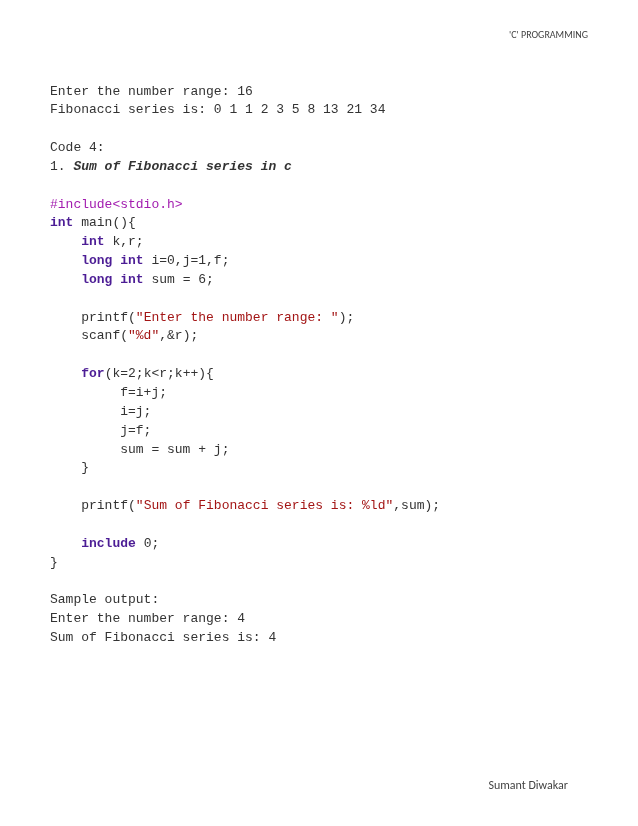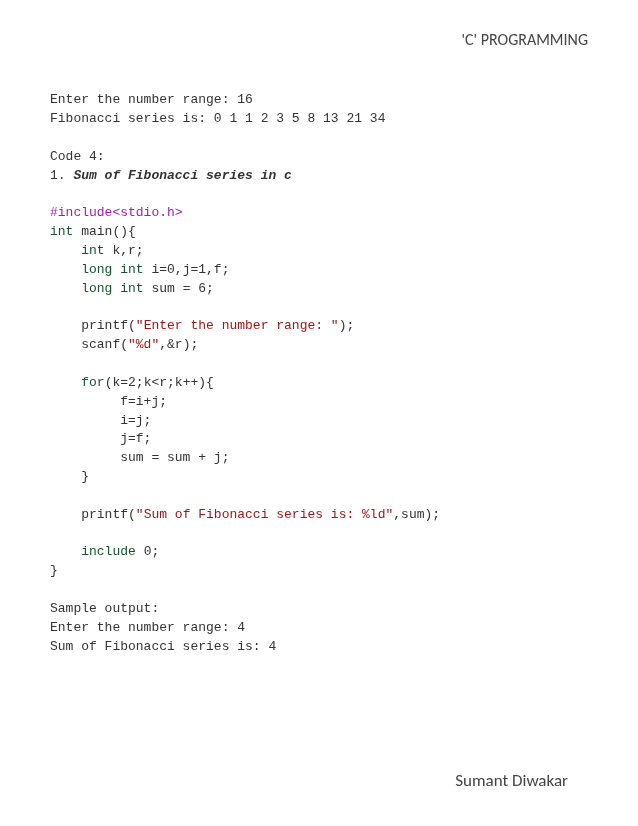--- a/index.html
+++ b/index.html
@@ -14,46 +14,47 @@
       font-family: "Courier New", Courier, monospace;
       font-size: 13px;
       line-height: 1.45;
       color: #333;
       position: relative;
       padding: 28px 50px 40px 50px;
     }
     .header {
       text-align: right;
       font-family: Calibri, Arial, sans-serif;
-      font-size: 16px;
+      font-size: 10px;
       color: #444;
       margin-bottom: 40px;
     }
     .content {
       white-space: pre;
     }
     .bold {
       font-weight: bold;
       font-style: italic;
     }
     .green {
       color: #a21caf;
     }
     .blue {
-      color: #14532d;
+      color: #4c1d95;
+      font-weight: bold;
     }
     .red {
       color: #a31515;
     }
     .footer {
       position: absolute;
       bottom: 32px;
       right: 70px;
       font-family: Calibri, Arial, sans-serif;
-      font-size: 17px;
+      font-size: 12px;
       color: #444;
     }
   </style>
 </head>
 <body>
 
 <div class="header">'C' PROGRAMMING</div>
 
 <div class="content"><span>Enter the number range: 16</span>
 <span>Fibonacci series is: 0 1 1 2 3 5 8 13 21 34</span>

